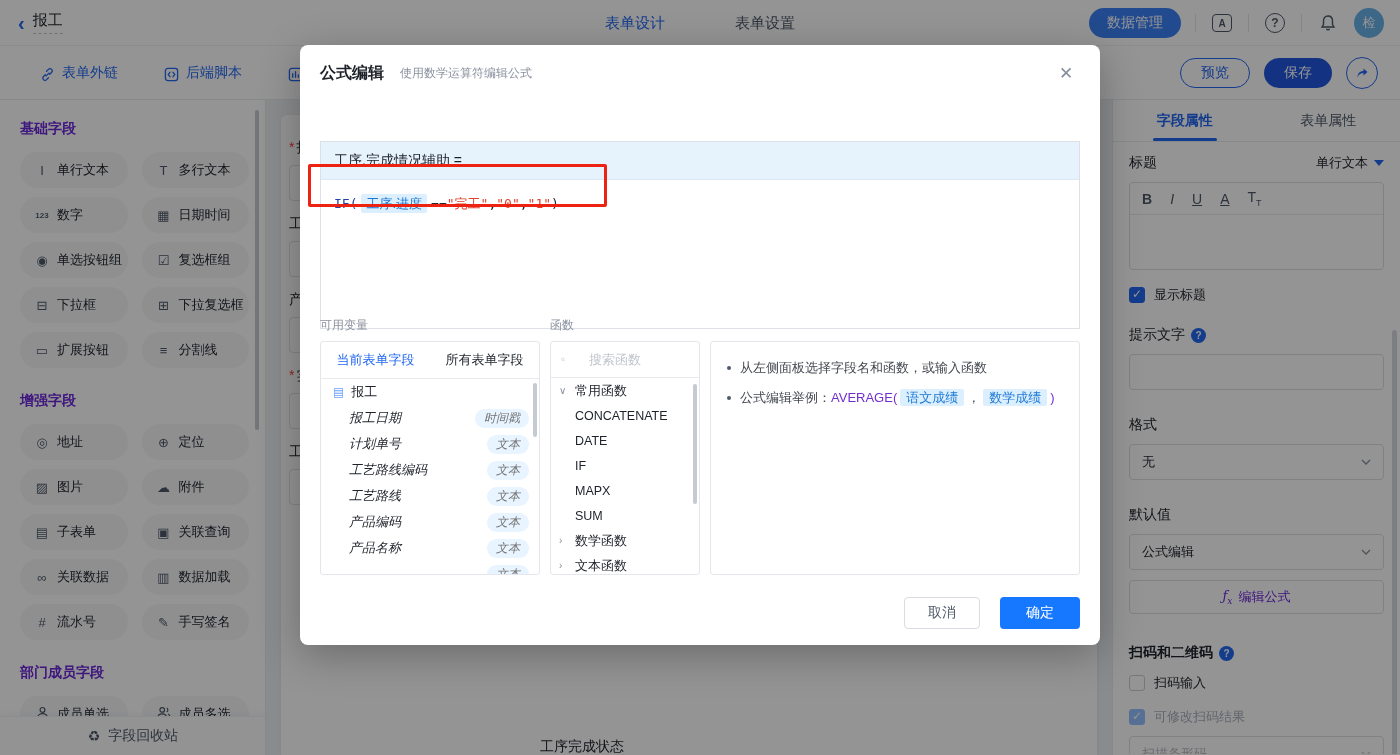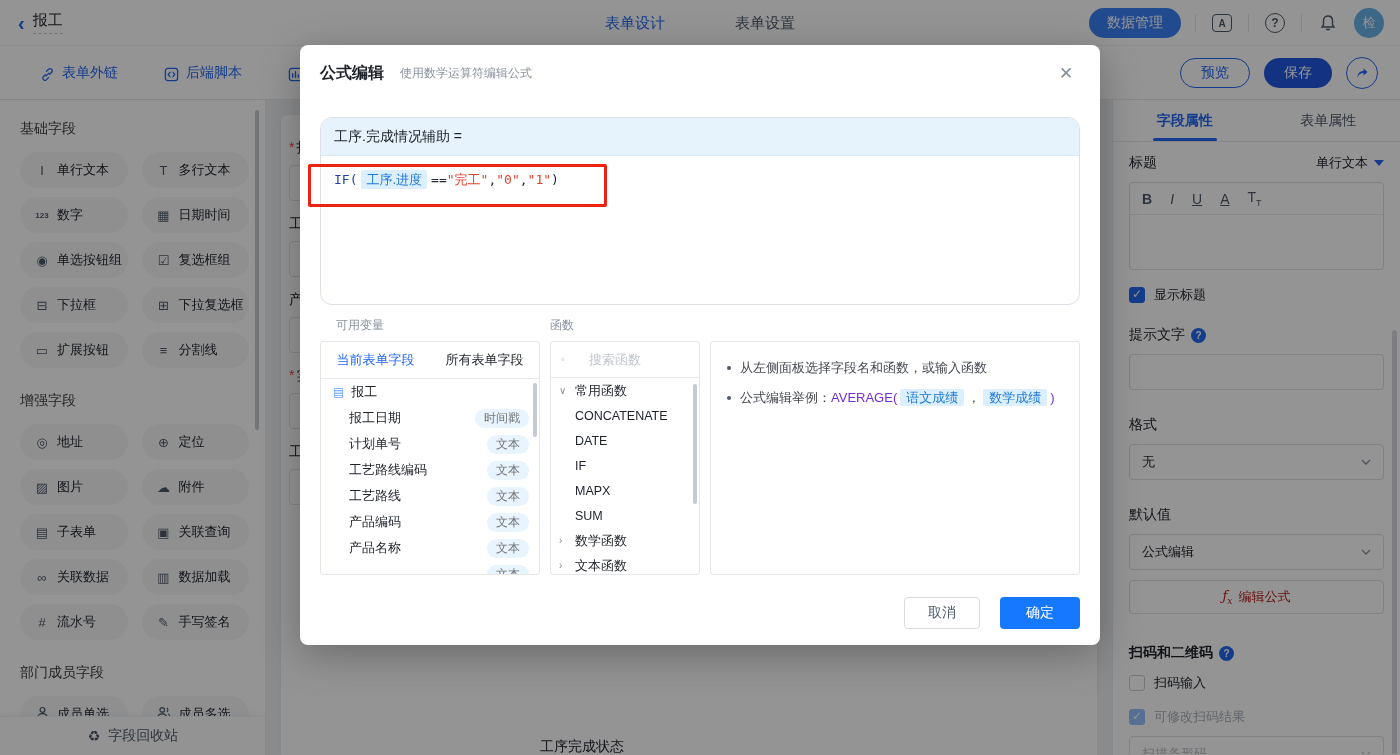--- a/index.html
+++ b/index.html
@@ -28,21 +28,21 @@
   .tb-left { display:flex; align-items:center; gap:46px; margin-left:40px; }
   .tb-item { display:flex; align-items:flex-end; gap:7px; color:#2468f2; font-size:14px; cursor:pointer; white-space:nowrap; }
   .tb-item svg { display:block; }
   .tb-right { position:absolute; right:22px; display:flex; align-items:center; gap:14px; }
   .btn-preview { height:30px; padding:0 20px; border-radius:15px; border:1px solid #2468f2; color:#2468f2; background:#fff; font-size:14px; cursor:pointer; }
   .btn-save { height:30px; padding:0 20px; border-radius:15px; border:none; color:#fff; background:#2158e0; font-size:14px; cursor:pointer; }
   .btn-share { width:32px; height:32px; border-radius:50%; border:1px solid #2468f2; background:#fff; display:flex; align-items:center; justify-content:center; cursor:pointer; }
 
   
   .sidebar { position:absolute; left:0; top:100px; width:266px; height:655px; background:#fff; border-right:1px solid #e8eaee; padding:20px 16px 0 20px; overflow:hidden; }
-  .sec-title { font-size:14px; font-weight:normal; color:#404040; margin:0 0 14px 0; }
+  .sec-title { font-size:14px; font-weight:bold; color:#6d28d9; margin:0 0 14px 0; }
   .sec-title.mt { margin-top:24px; }
   .fgrid { display:grid; grid-template-columns:1fr 1fr; gap:9px 14px; }
   .fitem { height:36px; background:#f6f7f9; border-radius:18px; display:flex; align-items:center; gap:7px; padding:0 0 0 14px; font-size:13px; color:#1d2129; cursor:grab; white-space:nowrap; overflow:hidden; }
   .fitem .gi { width:16px; color:#4e5969; font-size:13px; text-align:center; flex:0 0 16px; }
   .fitem .gi.num { font-size:8px; font-weight:bold; letter-spacing:0; }
   .fitem.ghost { background:#f6f7f9; }
   .side-scroll { position:absolute; right:6px; top:10px; width:4px; height:320px; background:#c6cad1; border-radius:2px; }
   .recycle { position:absolute; left:0; top:616px; width:266px; height:39px; background:#fdfdfd; border-top:1px solid #f0f1f3; box-shadow:0 -2px 6px rgba(0,0,0,0.04); display:flex; align-items:center; justify-content:center; gap:8px; font-size:14px; color:#4e5969; cursor:pointer; }
 
   
@@ -78,57 +78,57 @@
   .chk.on { background:#2468f2; border-color:#2468f2; }
   .chk.on::after { content:"\2713"; position:absolute; left:2px; top:-1px; color:#fff; font-size:12px; font-weight:bold; }
   .chk.on.dis { background:#94bfff; border-color:#94bfff; }
   .lbl-help { display:flex; align-items:center; gap:6px; margin-top:22px; }
   .helpdot { width:15px; height:15px; border-radius:50%; background:#2468f2; color:#fff; font-size:10px; font-weight:bold; display:flex; align-items:center; justify-content:center; }
   .iinput { margin-top:10px; width:100%; height:36px; border:1px solid #dcdfe5; border-radius:4px; background:#fff; }
   .iselect { margin-top:10px; width:100%; height:36px; border:1px solid #dcdfe5; border-radius:4px; background:#fff; display:flex; align-items:center; justify-content:space-between; padding:0 12px; font-size:13px; color:#1d2129; cursor:pointer; }
   .iselect .sv { white-space:nowrap; }
   .iselect.dis { color:#b6bac2; cursor:default; }
   .chev-svg { flex:0 0 10px; }
-  .fx-btn { margin-top:10px; width:100%; height:34px; border:1px solid #dcdfe5; border-radius:4px; background:#fff; display:flex; align-items:center; justify-content:center; gap:6px; font-size:13px; color:#b91c1c; cursor:pointer; }
+  .fx-btn { margin-top:10px; width:100%; height:34px; border:1px solid #dcdfe5; border-radius:4px; background:#fff; display:flex; align-items:center; justify-content:center; gap:6px; font-size:13px; color:#6d28d9; cursor:pointer; }
   .fx-glyph { font-style:italic; font-family:"DejaVu Serif",serif; }
   .fx-glyph sub { font-size:9px; }
   .sect-gap { margin-top:26px; }
   .dis-label { color:#a9aeb8 !important; }
   .insp-scroll { position:absolute; right:3px; top:188px; width:5px; height:462px; background:#d8dade; border-radius:3px; }
 
   
   .dim { position:absolute; inset:0; background:rgba(0,0,0,0.42); z-index:40; }
 
   
   .modal { position:absolute; left:300px; top:45px; width:800px; height:600px; background:#fff; border-radius:8px; box-shadow:0 10px 40px rgba(0,0,0,0.28); z-index:50; }
   .m-header { position:absolute; left:0; top:0; right:0; height:56px; display:flex; align-items:center; padding:0 20px; }
   .m-title { font-size:16px; font-weight:bold; color:#1d2129; }
   .m-sub { font-size:12px; color:#8a919f; margin-left:16px; }
   .m-close { position:absolute; right:22px; top:16px; width:24px; height:24px; display:flex; align-items:center; justify-content:center; font-size:17px; color:#86909c; cursor:pointer; }
 
-  .editor { position:absolute; left:20px; top:72px; width:760px; height:188px; border:1px solid #dde0e6; border-radius:12px; overflow:hidden; }
+  .editor { position:absolute; left:20px; top:96px; width:760px; height:188px; border:1px solid #dde0e6; border-radius:0; overflow:hidden; }
   .ed-head { height:38px; background:#e6f3fd; border-bottom:1px solid #d8e9f7; display:flex; align-items:center; padding:0 13px; font-size:14px; color:#1d2129; }
   .ed-body { padding:15px 13px; font-family:"DejaVu Sans Mono","Liberation Mono",monospace; font-size:13px; color:#24292f; }
   .tok { background:#dceffe; color:#1f7ad4; border-radius:2px; padding:2px 5px; margin:0 4px; font-family:"Liberation Sans","DejaVu Sans",sans-serif; }
   .kw { color:#2242a8; }
   .str { color:#e0432d; }
   .redbox { position:absolute; left:8px; top:119px; width:299px; height:43px; border:3px solid #ee2211; border-radius:2px; z-index:5; pointer-events:none; }
 
   .plabel { position:absolute; top:272px; font-size:12px; color:#8a919f; }
   .panel { position:absolute; top:296px; height:234px; border:1px solid #e5e6eb; border-radius:3px; background:#fff; overflow:hidden; }
   .p-vars { left:20px; width:220px; }
   .p-funcs { left:250px; width:150px; }
   .p-hint { left:410px; width:370px; }
 
   .v-tabs { height:37px; border-bottom:1px solid #e8eaee; display:flex; align-items:center; }
   .v-tab { flex:1; text-align:center; font-size:13px; color:#1d2129; cursor:pointer; }
   .v-tab.active { color:#2468f2; }
   .v-list { position:relative; }
   .v-row { height:26px; display:flex; align-items:center; padding:0 10px 0 12px; font-size:13px; color:#1d2129; cursor:pointer; }
-  .v-row.child { padding-left:28px; }
+  .v-row.child { padding-left:28px;font-style:italic; }
   .v-row .vname { flex:1; white-space:nowrap; overflow:hidden; }
   .docico { color:#6aa1ff; margin-right:7px; font-size:12px; }
   .badge { background:#e8f4ff; color:#737373; font-size:12px; border-radius:10px; padding:1px 9px; white-space:nowrap; }
   .v-scroll { position:absolute; right:2px; top:4px; width:4px; height:54px; background:#c6cad1; border-radius:2px; }
 
   .f-search { height:36px; border-bottom:1px solid #e8eaee; display:flex; align-items:center; gap:24px; padding:0 10px; }
   .f-search input { border:none; outline:none; font-size:13px; width:100px; color:#1d2129; background:transparent; }
   .f-search input::placeholder { color:#c0c4cc; }
   .f-row { height:25px; display:flex; align-items:center; gap:6px; padding:0 8px; font-size:13px; color:#1d2129; cursor:pointer; }
   .f-row .tw { color:#86909c; font-size:10px; width:10px; }
@@ -447,21 +447,21 @@
     <span class="m-close">✕</span>
 
     <div class="editor">
       <div class="ed-head">工序.完成情况辅助 =</div>
       <div class="ed-body">
         <span class="kw">IF(</span><span class="tok">工序.进度</span><span>==</span><span class="str">"完工"</span><span>,</span><span class="str">"0"</span><span>,</span><span class="str">"1"</span><span>)</span>
       </div>
     </div>
     <div class="redbox"></div>
 
-    <span class="plabel" style="left:36px;">可用变量</span>
+    <span class="plabel" style="left:20px;">可用变量</span>
     <span class="plabel" style="left:250px;">函数</span>
 
     <div class="panel p-vars">
       <div class="v-tabs">
         <span class="v-tab active">当前表单字段</span>
         <span class="v-tab">所有表单字段</span>
       </div>
       <div class="v-list">
         <div class="v-row">
           <span class="docico">▤</span>

